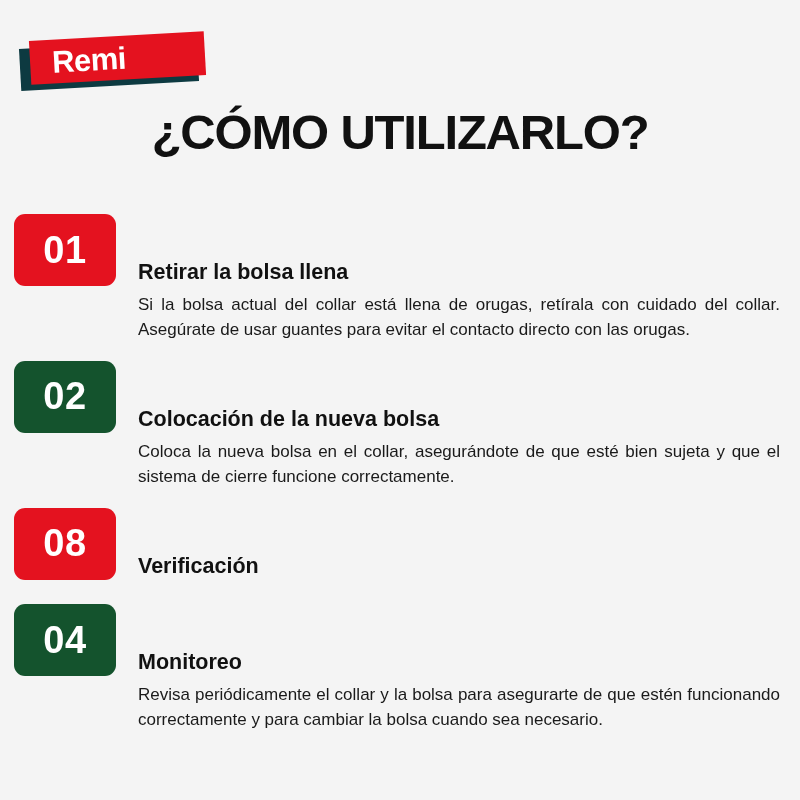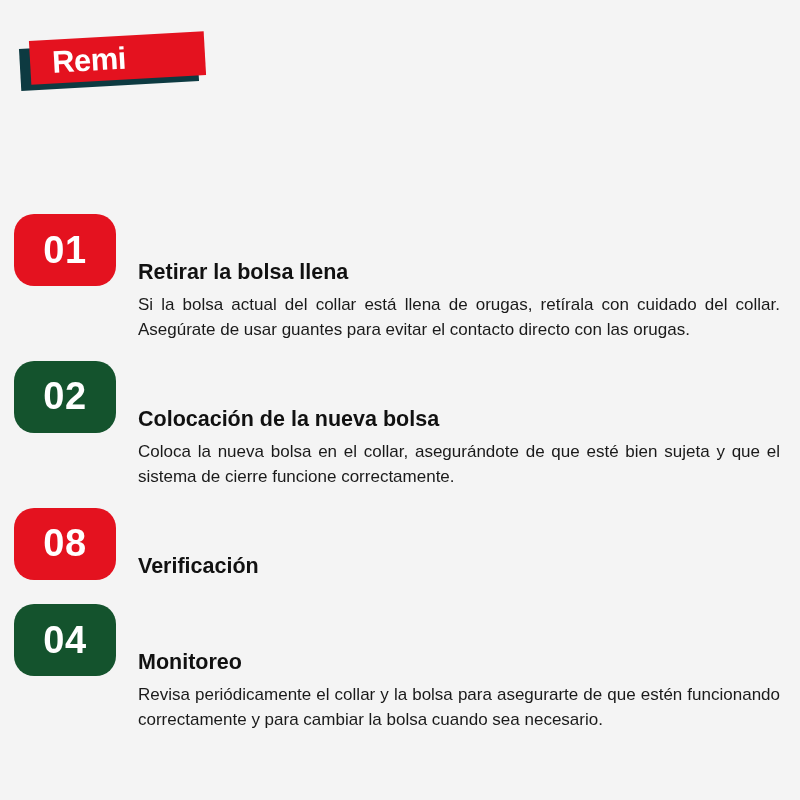--- a/index.html
+++ b/index.html
@@ -85,21 +85,21 @@
   }
   .step {
     display: flex;
     align-items: flex-start;
     margin-bottom: 18px;
   }
   .badge {
     flex: 0 0 auto;
     width: 102px;
     height: 72px;
-    border-radius: 20px;
+    border-radius: 11px;
     display: flex;
     align-items: center;
     justify-content: center;
     color: #ffffff;
     font-size: 38px;
     font-weight: bold;
     letter-spacing: 0.5px;
     margin-right: 22px;
   }
   .badge.red { background: #e4121f; }
@@ -132,20 +132,21 @@
 
 <div class="page">
 
   <div class="brand">
     <div class="brand-dark"></div>
     <div class="brand-red">
       <span class="brand-name">Remi</span>
     </div>
   </div>
 
+  <div class="heading">¿CÓMO UTILIZARLO?</div>
 
   <div class="steps">
 
     <div class="step">
       <div class="badge red">01</div>
       <div class="step-body">
         <p class="step-title">Retirar la bolsa llena</p>
         <p class="step-text">Si la bolsa actual del collar está llena de orugas, retírala con cuidado del collar. Asegúrate de usar guantes para evitar el contacto directo con las orugas.</p>
       </div>
     </div>

